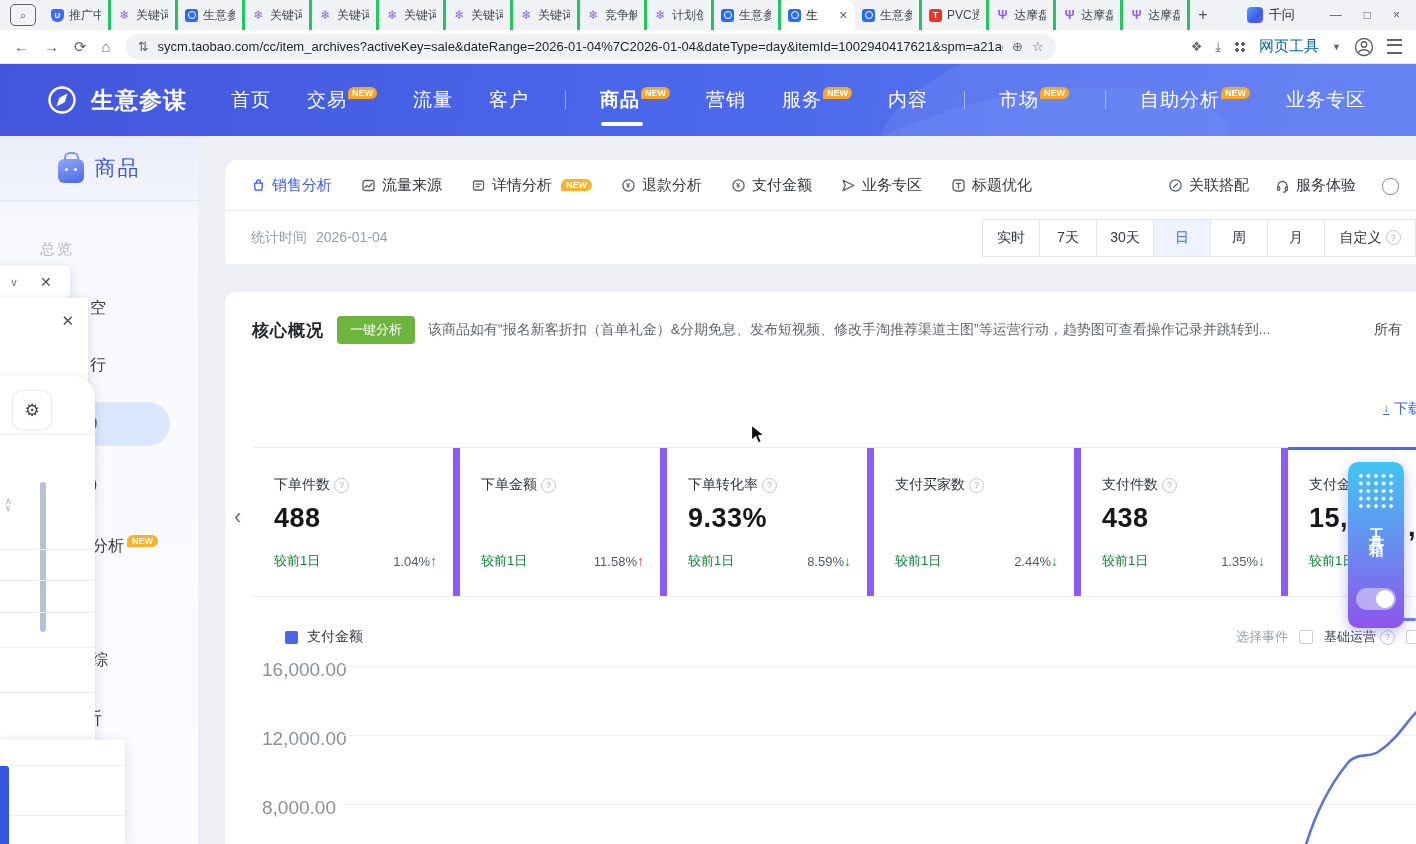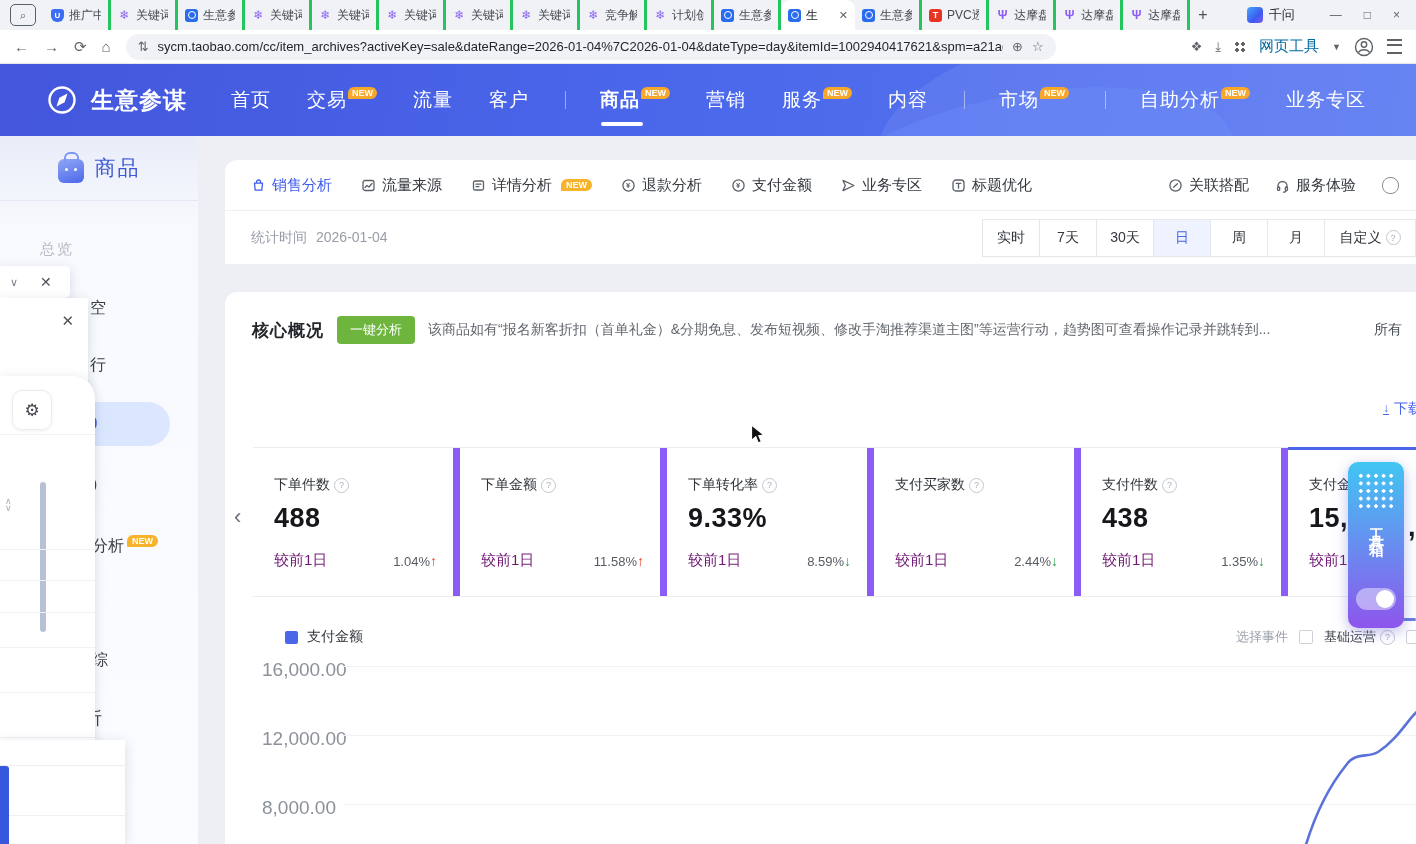--- a/index.html
+++ b/index.html
@@ -90,21 +90,21 @@
   .p4-div{position:absolute;left:0;right:0;height:1px;background:#eef0f3}
   .bluestrip{position:absolute;left:0;top:630px;width:9px;bottom:0;background:#3657de;border-radius:0 3px 0 0}
   
   .card{position:absolute;left:225px;right:0;background:#fff;border-radius:12px 0 0 0}
   .card1{top:24px;height:104px;overflow:hidden}
   .subtabs{height:50px;display:flex;align-items:center;gap:29px;padding:0 26px;box-sizing:border-box}
   .stab{display:flex;align-items:center;gap:6px;font-size:15px;color:#34383f;white-space:nowrap}
   .stab svg{stroke:#5a6068;fill:none;stroke-width:1.3;stroke-linecap:round;stroke-linejoin:round}
   .stab.active{color:#3e5bee}.stab.active svg{stroke:#3e5bee}
   .stab svg text{fill:#5a6068;stroke:none;font-size:7.5px;font-weight:700}
-  .subtabs-right{margin-left:auto;display:flex;align-items:center;gap:26px;margin-right:-9px}
+  .subtabs-right{margin-left:auto;display:flex;align-items:flex-end;gap:26px;margin-right:-9px}
   .partial-ic{width:15px;height:15px;border:1.5px solid #878d96;border-radius:8px;flex:none}
   .c1-div{position:absolute;left:0;right:0;top:50px;height:1px;background:#eef0f2}
   .datebar{position:absolute;left:0;right:0;top:51px;height:53px;display:flex;align-items:center;padding-left:26px}
   .stat{font-size:14px;color:#989ea8;display:flex;gap:9px}
   .seg{margin-left:auto;display:flex;border:1px solid #e5e7ec;height:38px;box-sizing:border-box}
   .seg .cell{display:flex;align-items:center;justify-content:center;font-size:14px;color:#33373d;
     border-right:1px solid #e5e7ec;width:57px;box-sizing:border-box}
   .seg .cell:last-child{width:90px;border-right:none}
   .seg .cell.on{color:#4a67e8;background:#eef3ff}
   .help-q{display:inline-flex;width:13px;height:13px;border:1px solid #c3c7ce;border-radius:50%;color:#a9aeb7;
@@ -119,21 +119,21 @@
   .dl{position:absolute;top:108px;left:1158px;color:#4a67e8;font-size:14px;display:flex;align-items:center;gap:5px;white-space:nowrap}
   .dlic{display:inline-block;border-bottom:1.5px solid #4a67e8;line-height:11px;font-size:12px}
   .metrics{position:absolute;top:155px;left:28px;right:0;height:148px;border-top:1px solid #ededf0;
     border-bottom:1px solid #ededf0;display:flex}
   .mcard{width:207px;flex:none;position:relative;padding:28px 16px 0 21px;box-sizing:border-box;border-right:7px solid #8b5cf6}
   .mcard:last-child{flex:1;border-right:none}
   .mcard.sel::before{content:"";position:absolute;left:0;right:0;top:-1px;height:3px;background:#4a67e8}
   .mlabel{font-size:14px;color:#2f343b;display:flex;align-items:center}
   .mvalue{margin-top:9px;font-size:27px;font-weight:700;color:#15171a;letter-spacing:.5px}
   .mcmp{position:absolute;left:21px;right:16px;bottom:26px;display:flex;justify-content:space-between;align-items:center}
-  .cmp-l{font-size:15px;color:#701a75}
+  .cmp-l{font-size:13px;color:#15803d}
   .cmp-r{font-size:13px;color:#565b63;display:flex;align-items:flex-end;}
   .arr{font-weight:700;font-size:14px}.arr.up{color:#e8422e}.arr.down{color:#2aa24a}
   .vtail{position:absolute;left:120px;top:64px;font-size:27px;font-weight:700;color:#15171a}
   .chevL{position:absolute;left:9px;top:212px;font-size:22px;color:#6b7078}
   .hscroll{position:absolute;top:326px;left:1127px;width:64px;height:3px;background:#6a7de0;border-radius:2px}
   .legendrow{position:absolute;top:336px;left:60px;right:-4px;display:flex;align-items:center}
   .lsq{width:13px;height:13px;background:#4a67e8;border-radius:2px;margin-right:9px;flex:none}
   .ltxt{font-size:14px;color:#33373d}
   .events{margin-left:auto;display:flex;align-items:center;gap:11px}
   .evlbl{font-size:13px;color:#9ba1ab}

